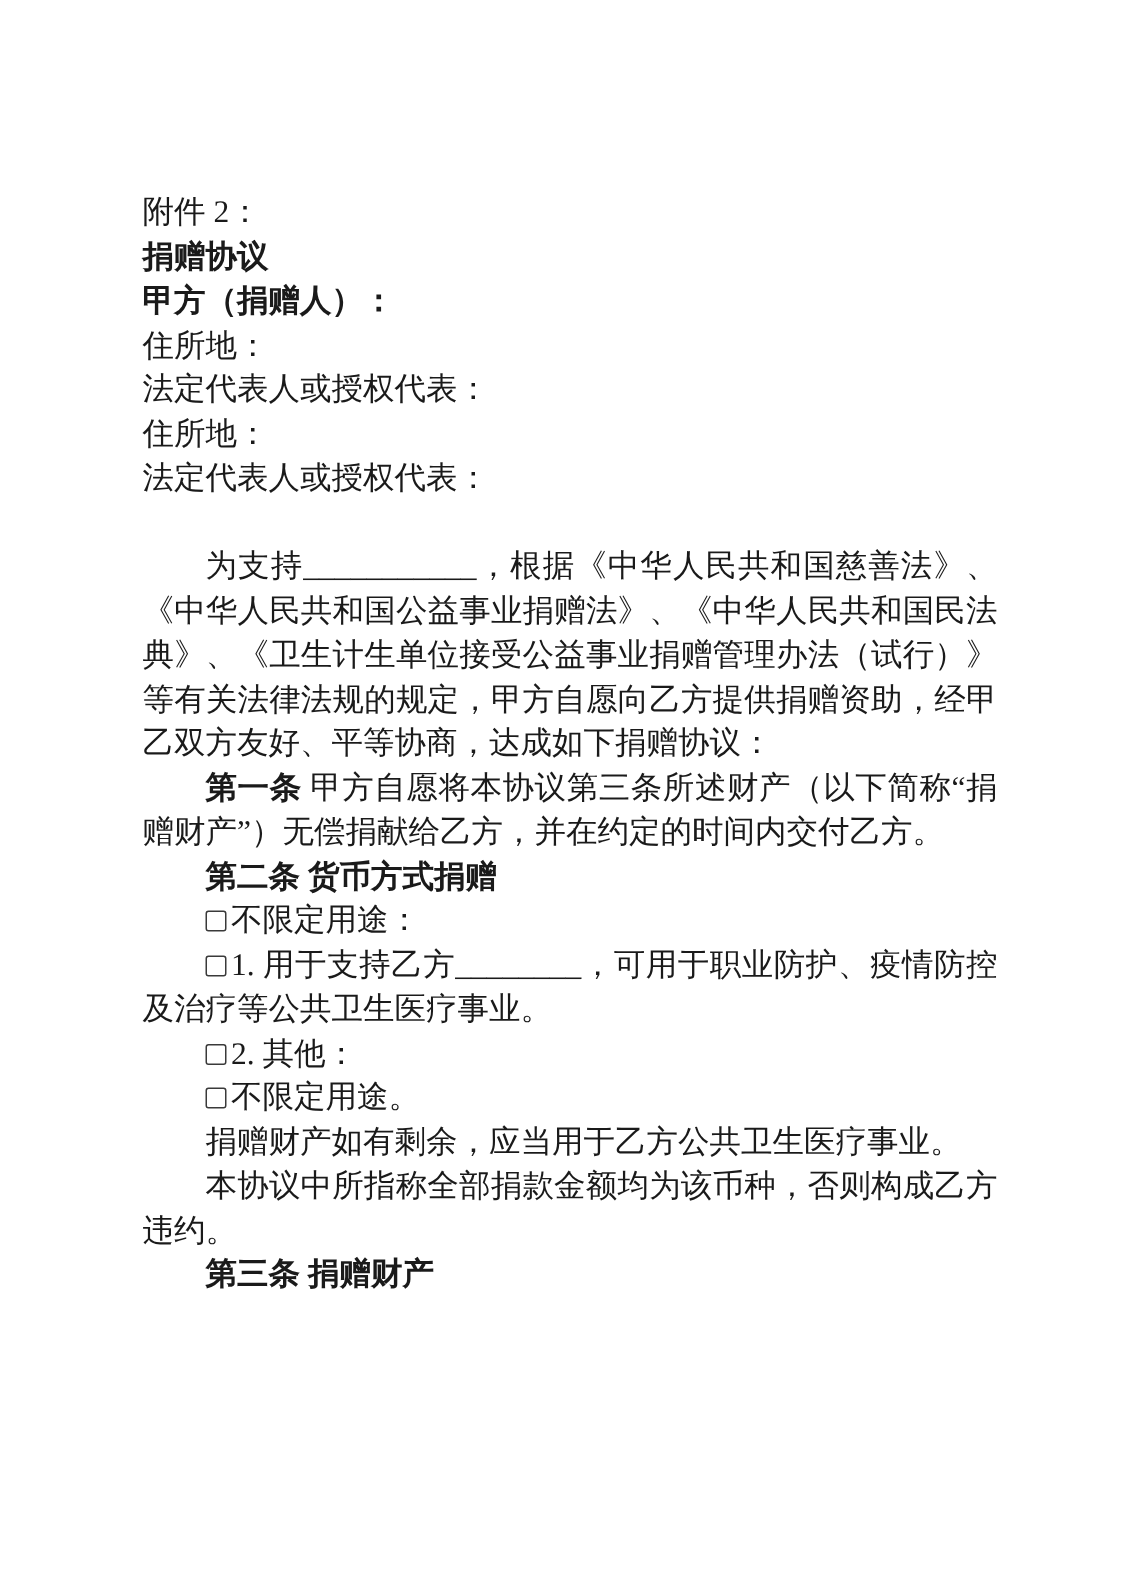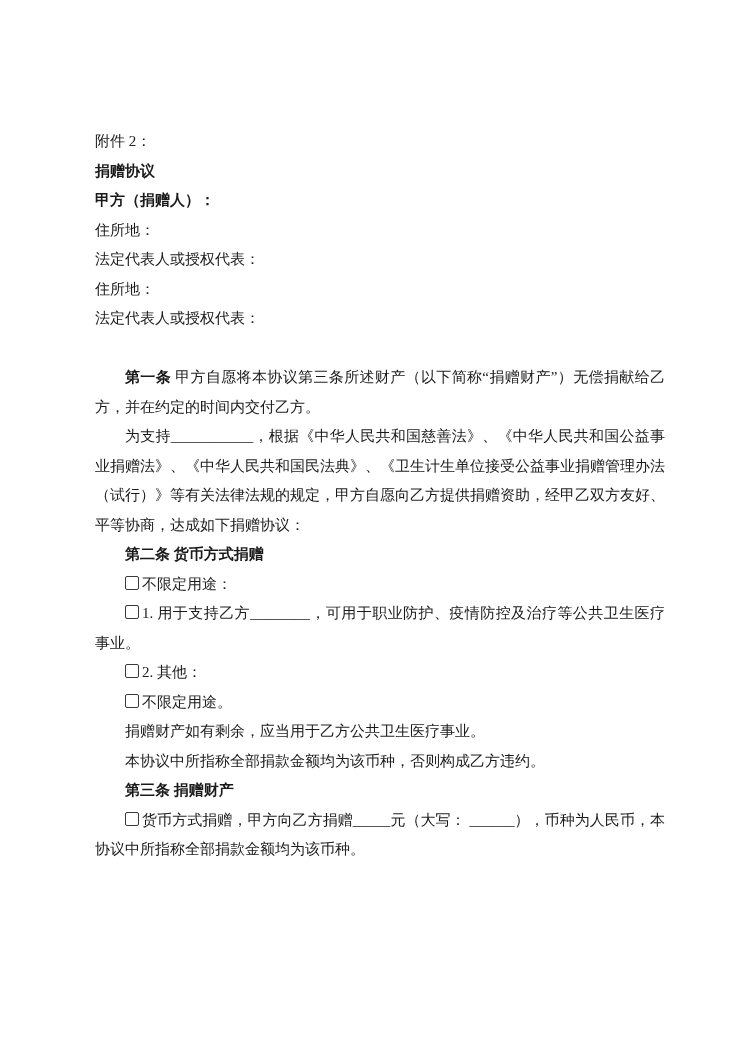--- a/index.html
+++ b/index.html
@@ -9,21 +9,21 @@
   }
   .page {
     position: relative;
     width: 750px;
     height: 991px;
     box-sizing: border-box;
     background: #ffffff;
     padding: 127px 85px 0 95px;
     color: #1a1a1a;
     font-family: "Liberation Serif", "DejaVu Serif", serif;
-    font-size: 15px;
+    font-size: 21px;
     line-height: 29.5px;
     overflow: hidden;
   }
   .line {
     margin: 0;
   }
   .para {
     margin: 0;
     text-align: justify;
     text-indent: 2em;
@@ -64,35 +64,34 @@
   <div class="line">法定代表人或授权代表：</div>
 
 
 
   <div class="line">住所地：</div>
 
   <div class="line">法定代表人或授权代表：</div>
 
   <div class="blank"></div>
 
+  <p class="para">为支持___________，根据《中华人民共和国慈善法》、《中华人民共和国公益事业捐赠法》、《中华人民共和国民法典》、《卫生计生单位接受公益事业捐赠管理办法（试行）》等有关法律法规的规定，甲方自愿向乙方提供捐赠资助，经甲乙双方友好、平等协商，达成如下捐赠协议：</p>
+
   <p class="para"><span class="b">第一条</span><span> 甲方自愿将本协议第三条所述财产（以下简称“捐赠财产”）无偿捐献给乙方，并在约定的时间内交付乙方。</span></p>
-
-  <p class="para">为支持___________，根据《中华人民共和国慈善法》、《中华人民共和国公益事业捐赠法》、《中华人民共和国民法典》、《卫生计生单位接受公益事业捐赠管理办法（试行）》等有关法律法规的规定，甲方自愿向乙方提供捐赠资助，经甲乙双方友好、平等协商，达成如下捐赠协议：</p>
 
   <p class="para b">第二条 货币方式捐赠</p>
 
   <p class="para"><span class="checkbox"></span><span>不限定用途：</span></p>
 
   <p class="para"><span class="checkbox"></span><span>1. 用于支持乙方________，可用于职业防护、疫情防控及治疗等公共卫生医疗事业。</span></p>
 
   <p class="para"><span class="checkbox"></span><span>2. 其他：</span></p>
 
   <p class="para"><span class="checkbox"></span><span>不限定用途。</span></p>
 
   <p class="para">捐赠财产如有剩余，应当用于乙方公共卫生医疗事业。</p>
 
   <p class="para">本协议中所指称全部捐款金额均为该币种，否则构成乙方违约。</p>
 
   <p class="para b">第三条 捐赠财产</p>
 
-  <p class="para"><span class="checkbox"></span><span>货币方式捐赠，甲方向乙方捐赠_____元（大写： ______），币种为人民币，本协议中所指称全部捐款金额均为该币种。</span></p>
 
 </div>
 
 </body></html>

